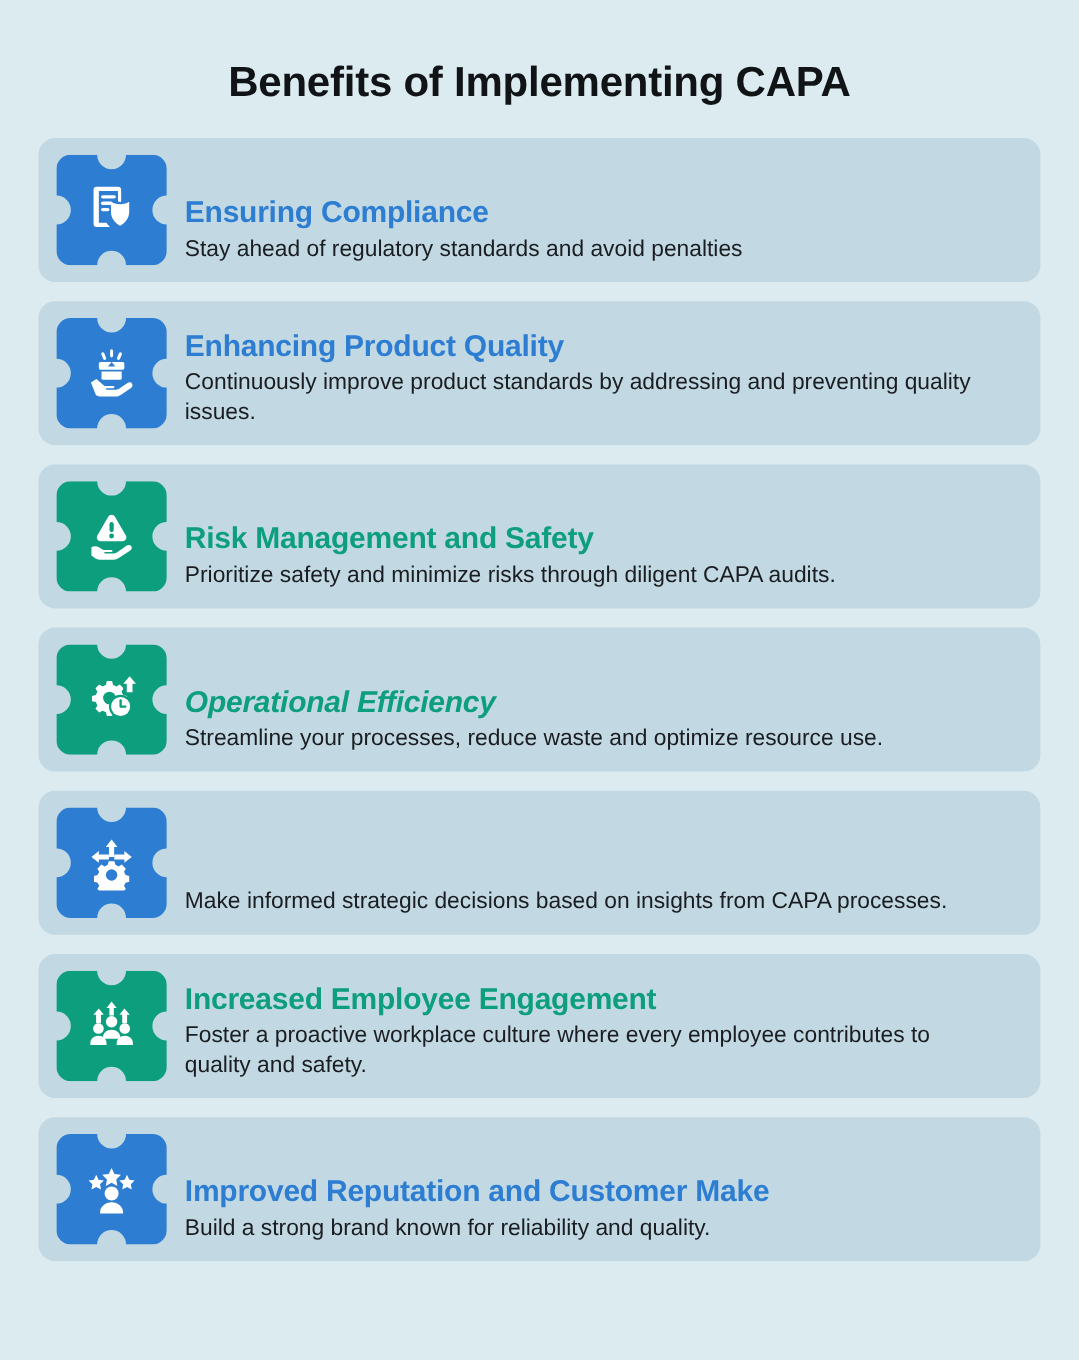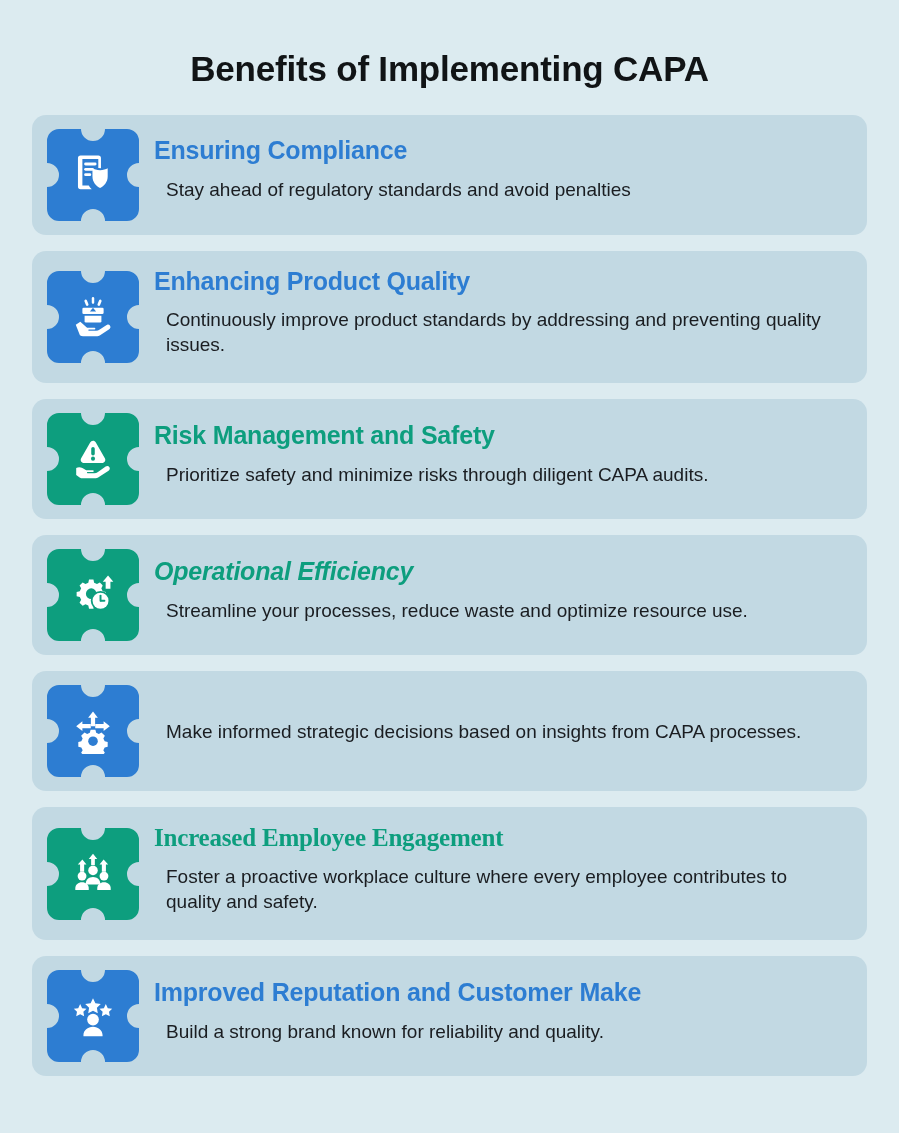--- a/index.html
+++ b/index.html
@@ -34,21 +34,21 @@
     display: flex;
     flex-direction: column;
     gap: 16px;
     padding: 0 32px;
     box-sizing: border-box;
   }
   .card {
     background: #c2d9e3;
     border-radius: 14px;
     display: flex;
-    align-items: center;
+    align-items: flex-end;
     padding: 14px 18px 14px 14px;
     box-sizing: border-box;
     min-height: 90px;
   }
   .badge-wrap {
     flex: 0 0 auto;
     width: 94px;
     display: flex;
     align-items: center;
     justify-content: center;
@@ -84,21 +84,21 @@
     font-size: 25px;
     font-weight: bold;
     line-height: 1.18;
     margin: 0 0 3px 0;
     letter-spacing: -0.2px;
   }
   .card-desc {
     font-size: 19px;
     line-height: 1.3;
     color: #1a1d21;
-    margin: 12px;
+    margin: 0;
     max-width: 660px;
   }
 </style>
 </head>
 <body>
 
 <div class="page">
 
   <h1 class="page-title">Benefits of Implementing CAPA</h1>
 
@@ -219,21 +219,21 @@
               <circle cx="24" cy="22" r="5.4" fill="#fff"></circle>
               <path fill="#fff" d="M24 29.5c4.6 0 8.2 3.2 8.2 7.2v1.2H15.8v-1.2c0-4 3.6-7.2 8.2-7.2z"></path>
               <circle cx="11.6" cy="28.4" r="5" fill="#fff"></circle>
               <path fill="#fff" d="M11.6 35.2c4.3 0 7.6 3 7.6 6.7V44H4v-2.1c0-3.7 3.3-6.7 7.6-6.7z"></path>
               <circle cx="36.4" cy="28.4" r="5" fill="#fff"></circle>
               <path fill="#fff" d="M36.4 35.2c4.3 0 7.6 3 7.6 6.7V44H28.8v-2.1c0-3.7 3.3-6.7 7.6-6.7z"></path>
             </svg>
           </div>
         </div>
         <div class="card-text">
-          <div class="card-title" style="color: rgb(13, 158, 126); font-family: Liberation Serif, serif;">Increased Employee Engagement</div>
+          <div class="card-title" style="color: rgb(13, 158, 126);">Increased Employee Engagement</div>
           <div class="card-desc">Foster a proactive workplace culture where every employee contributes to quality and safety.</div>
         </div>
       </div>
       <div class="card">
         <div class="badge-wrap">
           <div class="badge">
             <svg class="badge-shape" viewBox="0 0 92 92" xmlns="http://www.w3.org/2000/svg" aria-hidden="true">
               <path fill="#2d7dd2" d="M12 0h22a12 12 0 0 0 24 0h22a12 12 0 0 1 12 12v22a12 12 0 0 0 0 24v22a12 12 0 0 1-12 12H58a12 12 0 0 0-24 0H12A12 12 0 0 1 0 80V58a12 12 0 0 0 0-24V12A12 12 0 0 1 12 0z"></path>
             </svg>
             <svg class="glyph" viewBox="0 0 48 52" xmlns="http://www.w3.org/2000/svg" aria-hidden="true">

